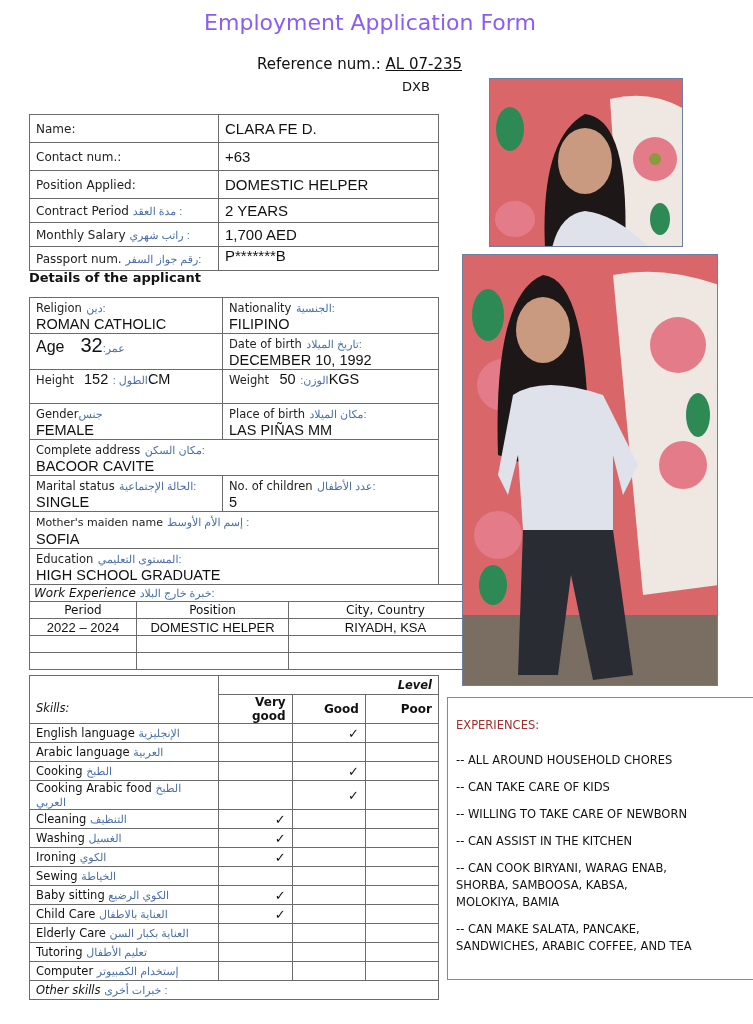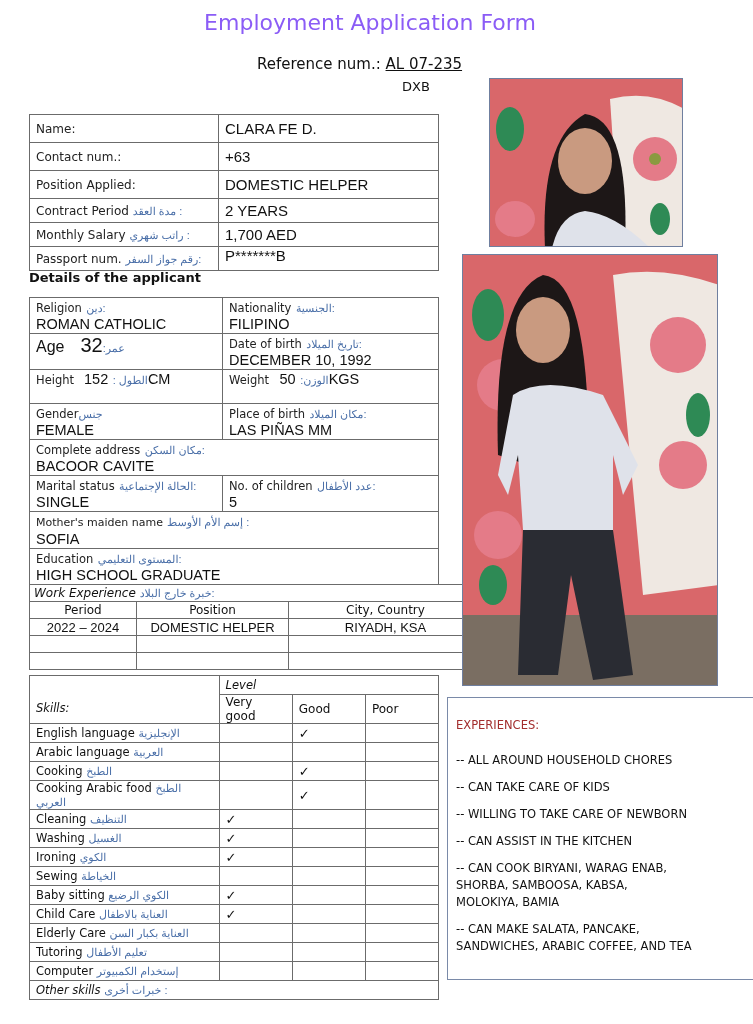--- a/index.html
+++ b/index.html
@@ -32,21 +32,21 @@
   .t2 .lbl { font-size: 11.5px; }
   .t2 .val { font-size: 14.5px; display: block; }
 
   .t3 { left: 29px; top: 584px; width: 454px; }
   .t3 td { height: 17px; text-align: center; font-size: 13px; padding: 0 4px; }
   .t3 .hdr td { font-family: "DejaVu Sans", sans-serif; font-size: 12px; }
   .t3 .cap td { text-align: left; font-family: "DejaVu Sans", sans-serif; font-style: italic; font-size: 12px; }
 
   .t4 { left: 29px; top: 675px; width: 410px; }
   .t4 td { height: 19px; padding: 0 6px; font-family: "DejaVu Sans", sans-serif; font-size: 11.5px; }
-  .t4 td.c { text-align: left; width: 74px; font-size: 13px; }
+  .t4 td.c { text-align: right; width: 74px; font-size: 13px; font-weight: bold; }
   .t4 td.sk { width: 193px; }
   .t4 .it { font-style: italic; }
 
   .photo { overflow: hidden; border: 1px solid #6f7f9f; }
   .photo1 { left: 489px; top: 78px; width: 194px; height: 169px; }
   .photo2 { left: 462px; top: 254px; width: 256px; height: 432px; }
 
   .exp { left: 447px; top: 697px; width: 322px; height: 283px; border: 1.5px solid #7a8aa8; padding: 20px 8px; font-family: "DejaVu Sans", sans-serif; font-size: 11.5px; color: #111; }
   .exp-title { color: #a32d2d; margin-bottom: 20px; }
   .exp-item { margin-bottom: 10px; line-height: 17px; white-space: pre-line; }

